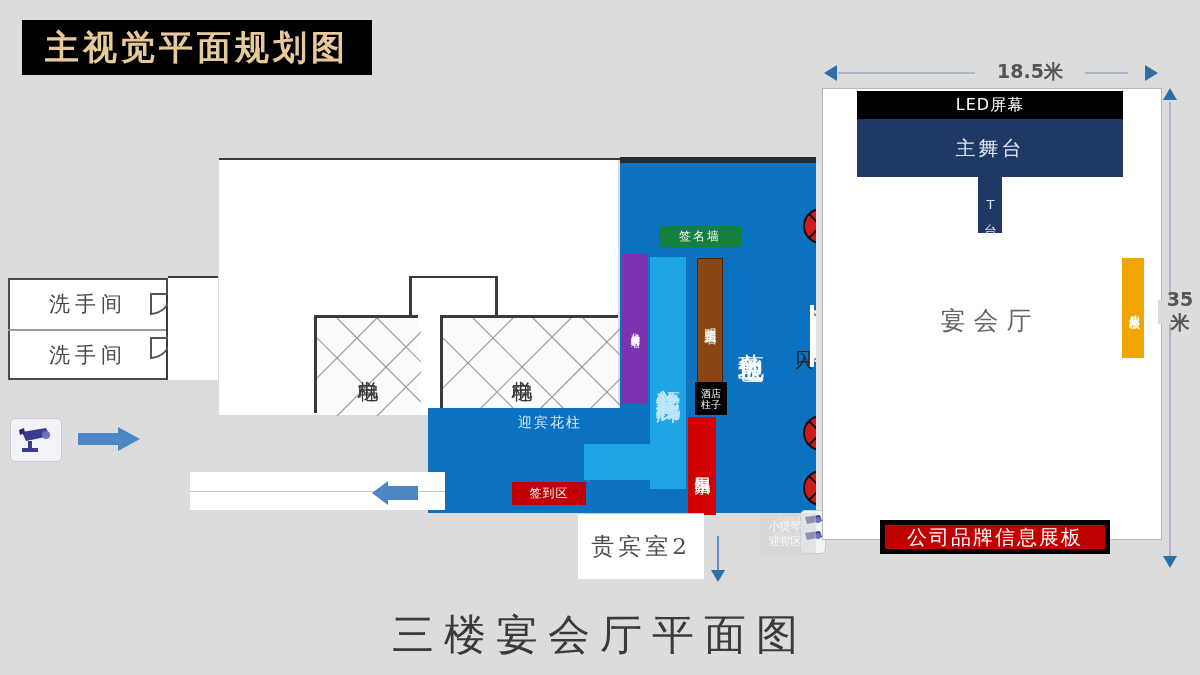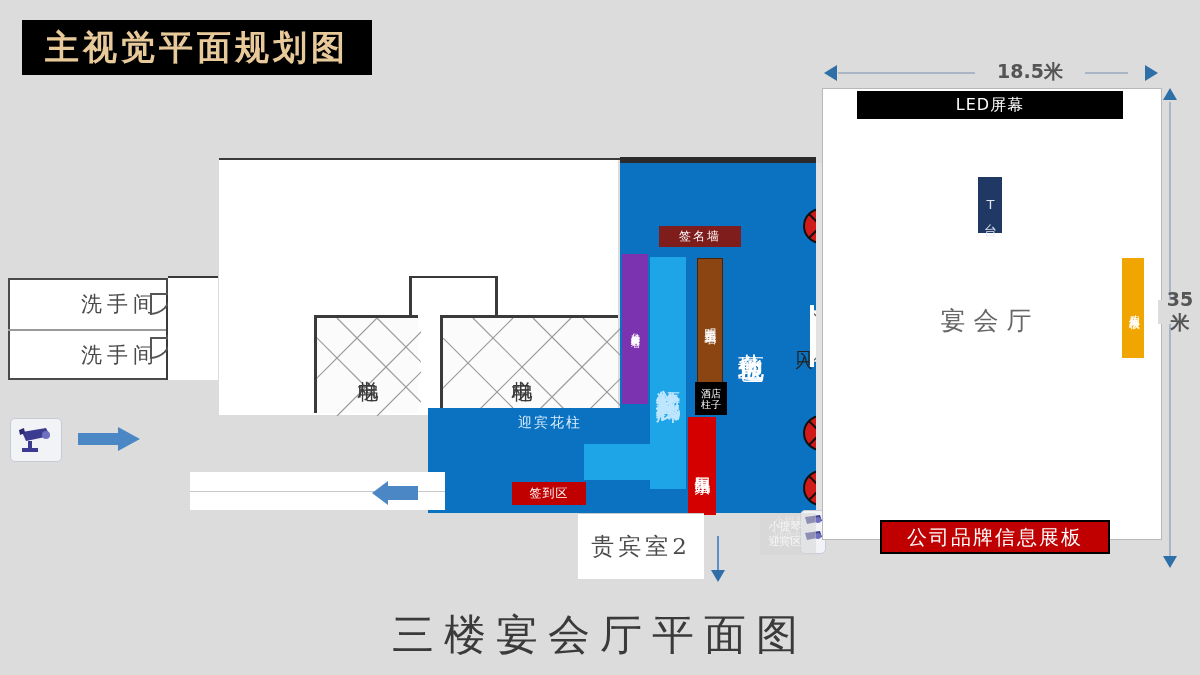--- a/index.html
+++ b/index.html
@@ -20,21 +20,21 @@
     background:#000;color:#e8c99a;
     font-size:34px;font-weight:bold;letter-spacing:4px;
     font-family:"DejaVu Serif","Liberation Serif",serif;
   }
   .plainwhite{background:#ffffff;}
 
   
   #restroom-block{left:8px;top:278px;width:160px;height:102px;
     background:#fff;border:2px solid #4a4a4a;}
   .restroom-lbl{font-size:21px;color:#4a4a4a;letter-spacing:5px;
-    font-family:"DejaVu Serif","Liberation Serif",serif;margin-left:32px;}
+    font-family:"DejaVu Serif","Liberation Serif",serif;}
   #restroom-div{left:8px;top:329px;width:160px;height:2px;background:#9a9a9a;}
 
   
   .doorarc{border:2px solid #555;border-radius:0 0 100% 0;background:transparent;}
 
   
   .elev{background:#fbfbfb;}
   .elev-lbl{font-size:21px;color:#3a3a3a;line-height:1.05;
     font-family:"DejaVu Serif","Liberation Serif",serif;}
 
@@ -53,32 +53,32 @@
   
   #star-wall{left:697px;top:258px;width:26px;height:126px;background:#8a4512;border:1px solid #4a2408;}
 
   
   #hotel-pillar{left:695px;top:382px;width:32px;height:33px;background:#000;}
 
   
   #scene-red{left:688px;top:417px;width:28px;height:98px;background:#d40000;}
 
   
-  #sign-wall{left:659px;top:226px;width:82px;height:21px;background:#7f1d1d;}
+  #sign-wall{left:659px;top:226px;width:82px;height:21px;background:#15803d;}
 
   
   #checkin{left:512px;top:482px;width:74px;height:23px;background:#c00000;}
 
   
   #hall{left:822px;top:88px;width:340px;height:452px;background:#fff;border:1px solid #b8b8b8;}
   #led{left:857px;top:91px;width:266px;height:28px;background:#000;}
   #mainstage{left:857px;top:119px;width:266px;height:58px;background:#1f3864;}
   #tstage{left:978px;top:177px;width:24px;height:56px;background:#1f3864;}
   #anniv-board{left:1122px;top:258px;width:22px;height:100px;background:#f0a500;}
-  #brand-board{left:880px;top:520px;width:230px;height:34px;background:#c00000;border:2px solid #000000;}
+  #brand-board{left:880px;top:520px;width:230px;height:34px;background:#c00000;border:5px solid #000000;}
 
   
   #vip2{left:578px;top:513px;width:126px;height:66px;background:#fff;border-top:1px solid #c9c9c9;}
   .vip-lbl{font-size:23px;color:#4a4a4a;letter-spacing:4px;
     font-family:"DejaVu Serif","Liberation Serif",serif;}
 
   
   #corr-white{left:190px;top:472px;width:255px;height:38px;background:#fff;}
   #corr-white-div{left:190px;top:491px;width:255px;height:1px;background:#c9c9c9;}
 
@@ -285,20 +285,23 @@
     <div>
       <div>小提琴</div>
       <div>迎宾区</div>
     </div>
   </div>
 
   <div class="abs" id="hall"></div>
   <div class="abs ctr" id="led">
     <span style="color:#fff;font-size:16px;letter-spacing:1px;">LED屏幕</span>
   </div>
+  <div class="abs ctr" id="mainstage">
+    <span style="color:#dfe6f2;font-size:20px;letter-spacing:3px;">主舞台</span>
+  </div>
   <div class="abs ctr" id="tstage">
     <span class="vtxt" style="color:#dfe6f2;font-size:13px;">T台</span>
   </div>
   <div class="abs ctr" style="left:900px;top:300px;width:180px;height:40px;font-size:25px;color:#666;letter-spacing:8px;font-family:'DejaVu Serif','Liberation Serif',serif;text-align:center;">宴会厅</div>
   <div class="abs ctr" id="anniv-board">
     <span class="vtxt" style="color:#fff;font-size:11px;">八周年展板</span>
   </div>
   <div class="abs ctr" id="brand-board">
     <span style="color:#fff;font-size:20px;letter-spacing:2px;font-family:'DejaVu Serif','Liberation Serif',serif;">公司品牌信息展板</span>
   </div>

